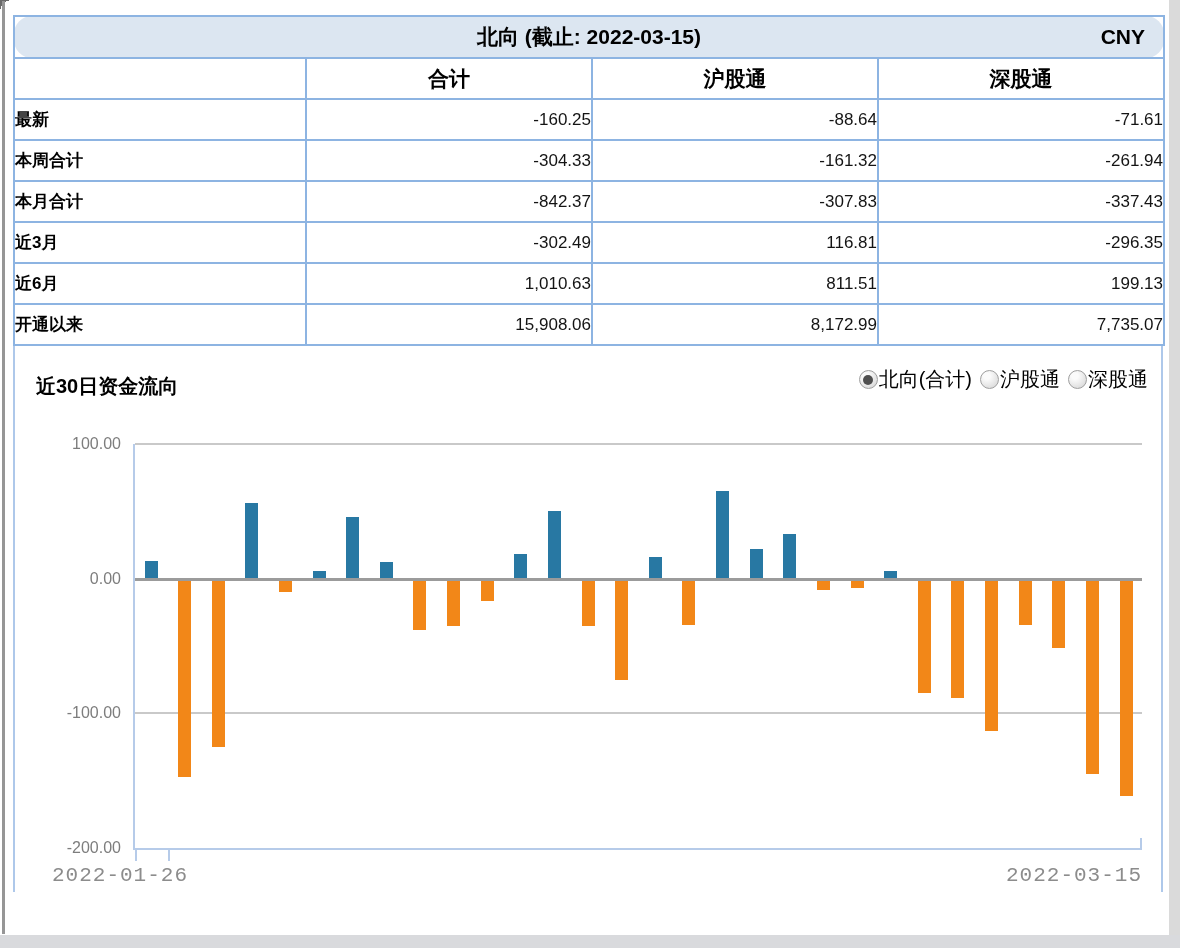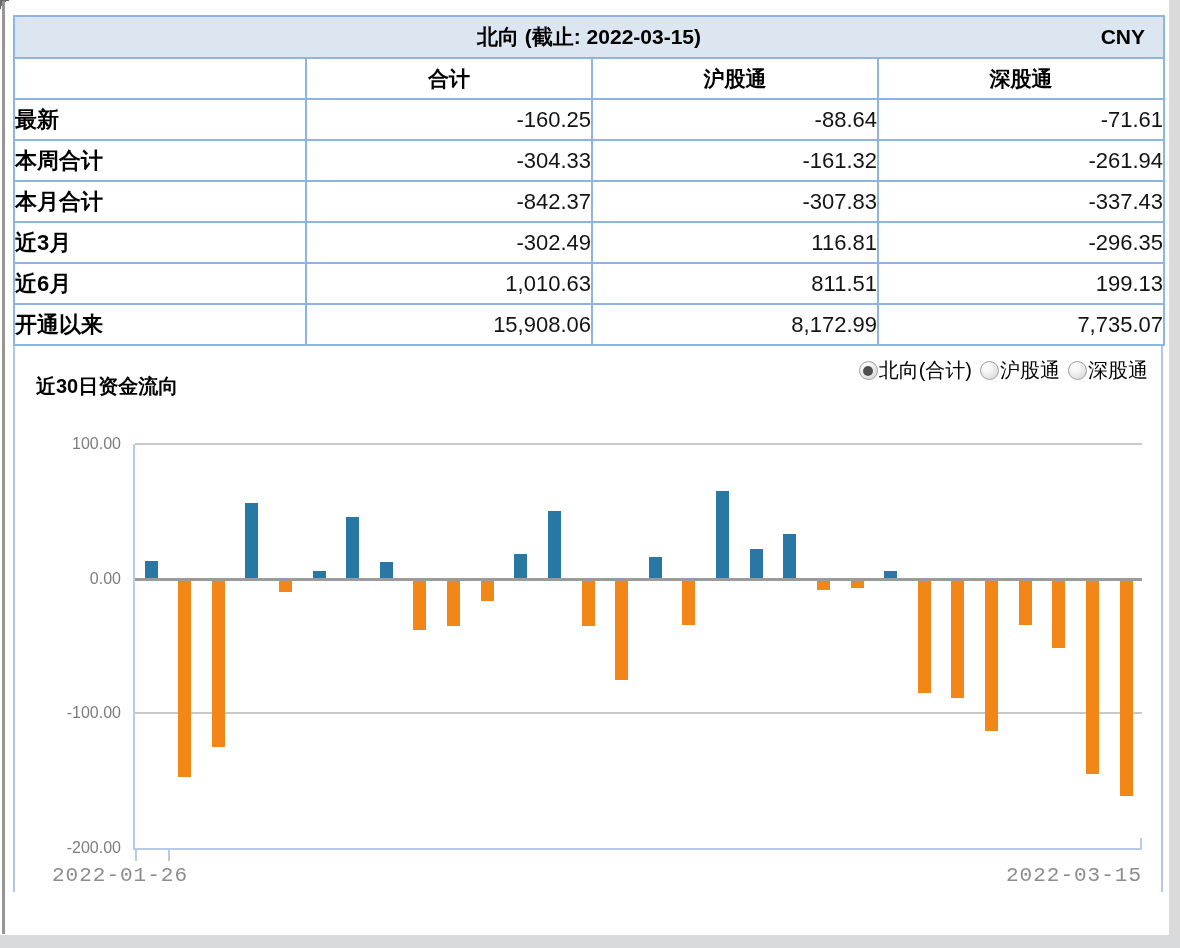--- a/index.html
+++ b/index.html
@@ -15,35 +15,35 @@
   .edge-right{position:absolute;right:0;top:0;width:11px;height:948px;background:#dadada;}
   .edge-bottom{position:absolute;left:0;bottom:0;width:1180px;height:13px;background:#d9dadd;}
 
   .content{position:absolute;left:13px;top:15px;width:1150px;}
 
   
   table.summary{width:100%;border-collapse:collapse;table-layout:fixed;}
   table.summary th,table.summary td{border:2px solid #8db4e2;padding:0;}
   .title-row th{
     background:#dce6f1;height:40px;font-size:21px;font-weight:bold;color:#000;
-    text-align:center;position:relative;
+    text-align:center;position:relative;border-radius:18px;
   }
   .tbl-cur{position:absolute;right:18px;top:50%;transform:translateY(-50%);font-weight:bold;}
   .cols-row th{height:39px;font-size:21px;font-weight:bold;background:#fff;color:#000;}
-  tbody td{height:39px;font-size:22px;color:#141414;background:#fff;}
+  tbody td{height:39px;font-size:17px;color:#141414;background:#fff;}
   td.lbl{font-weight:bold;text-align:left;padding-left:14px;color:#000;}
   td.val{text-align:right;padding-right:18px;font-weight:normal;}
 
   
   .chart-panel{
     position:relative;height:546px;
     border-left:2px solid #aec8ea;border-right:2px solid #aec8ea;background:#fff;
   }
   .chart-title{position:absolute;left:21px;top:27px;font-size:20px;font-weight:bold;color:#000;}
-  .legend{position:absolute;right:13px;top:11px;display:flex;align-items:center;gap:8px;}
+  .legend{position:absolute;right:13px;top:20px;display:flex;align-items:center;gap:8px;}
   .radio-item{display:flex;align-items:center;font-size:20px;color:#000;cursor:pointer;}
   .radio-circle{
     width:19px;height:19px;border-radius:50%;box-sizing:border-box;
     border:1px solid #9f9f9f;margin-right:1px;
     background:radial-gradient(circle at 35% 30%,#fbfbfb 20%,#d9d9d9 85%);
     display:inline-flex;align-items:center;justify-content:center;flex:none;
   }
   .radio-dot{width:10px;height:10px;border-radius:50%;background:#4f4f4f;}
 
   .plot{

